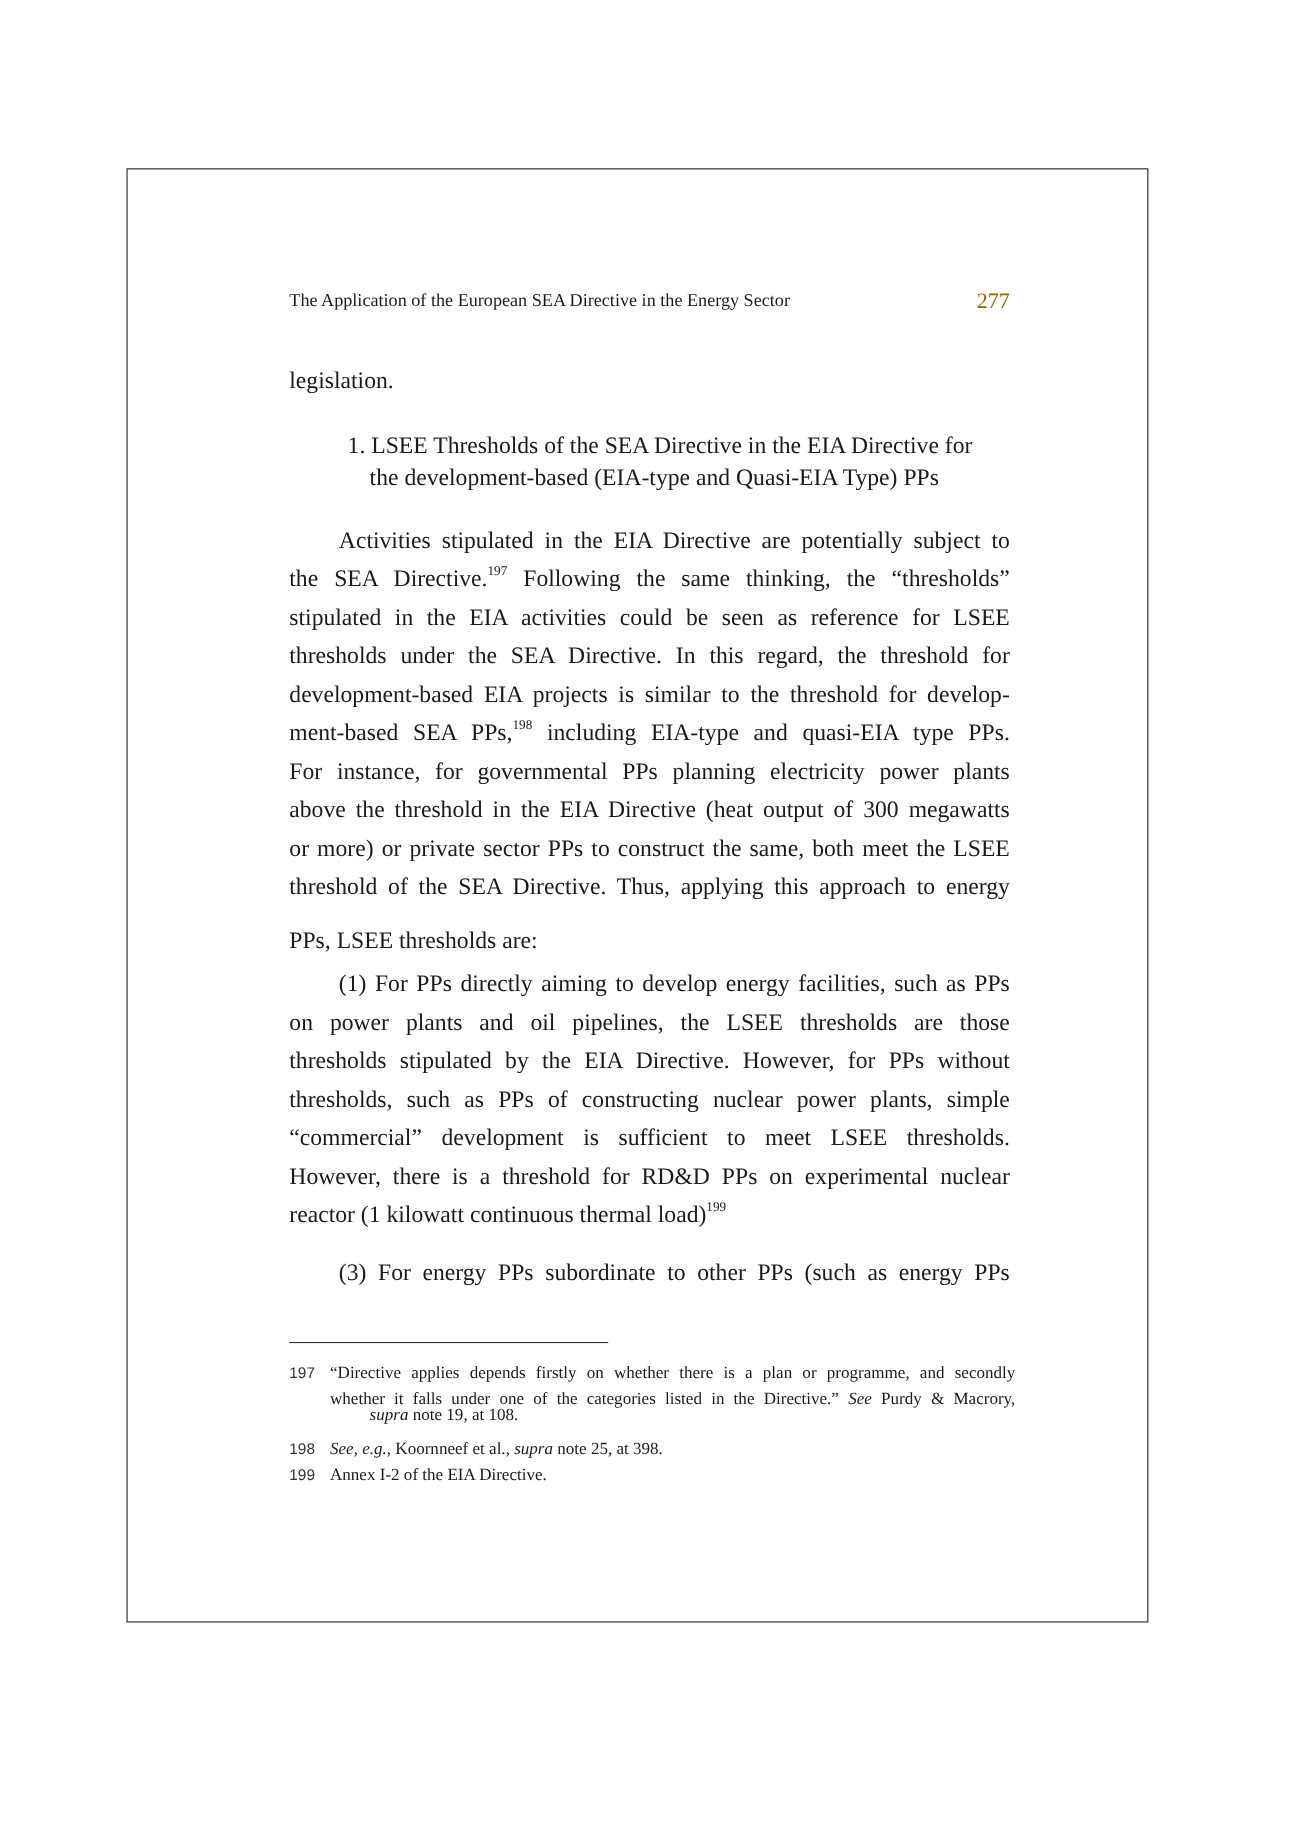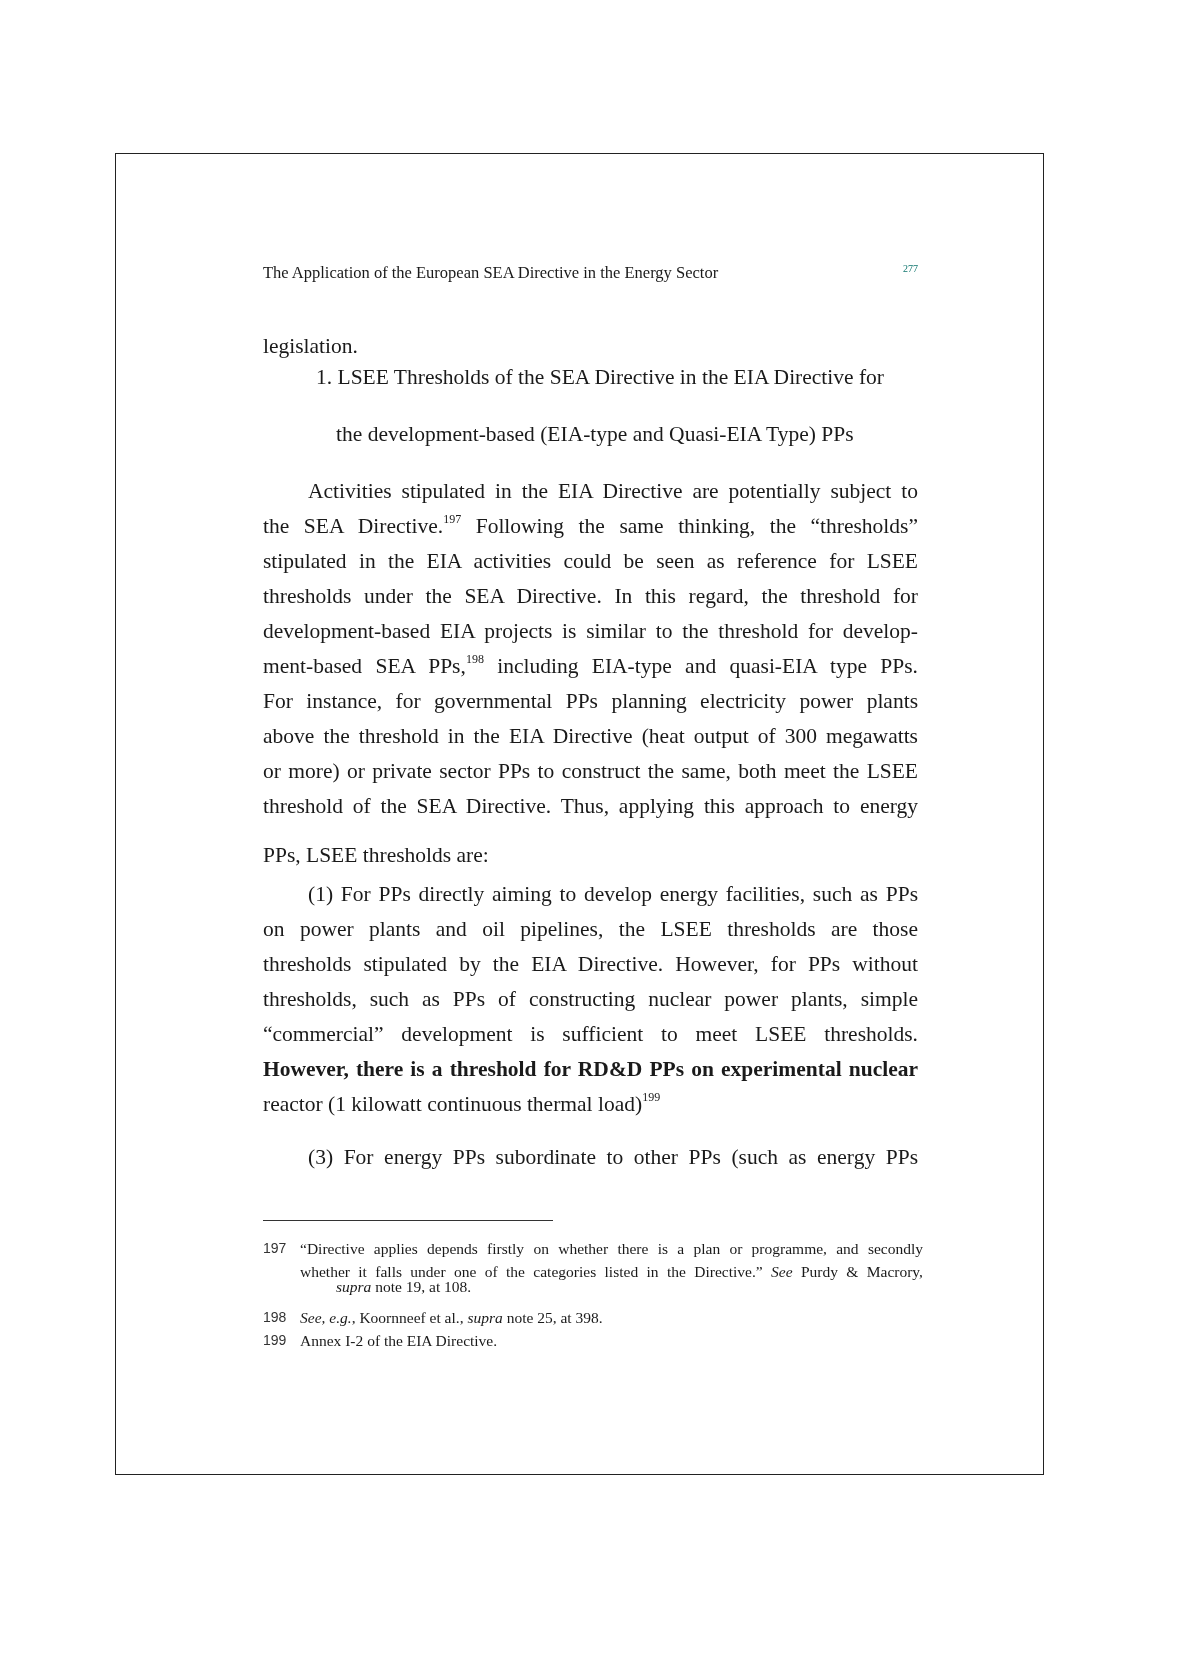--- a/index.html
+++ b/index.html
@@ -2,21 +2,21 @@
 <html><head>
 <meta charset="utf-8">
 <style>
   html, body { margin:0; padding:0; background:#ffffff; }
   body { width:1177px; height:1664px; position:relative; overflow:hidden;
          font-family:"Liberation Serif", serif; color:#1a1a1a; }
   .frame { position:absolute; left:115px; top:153px; width:929px; height:1322px;
            border:1.5px solid #222; box-sizing:border-box; }
   .header { position:absolute; left:263px; top:263px; width:655px; font-size:16.5px; }
   .header .title { position:absolute; left:0; top:0; white-space:nowrap; }
-  .header .pageno { position:absolute; right:0; top:0; font-size:10px; color:#0f766e; }
+  .header .pageno { position:absolute; right:0; top:0; font-size:20px; color:#a16207; }
   .line { position:absolute; left:263px; width:655px; font-size:21.5px; white-space:nowrap;
           line-height:26px; }
   .just { text-align:justify; text-align-last:justify; }
   sup { font-size:12px; vertical-align:10px; line-height:0; }
   .sep { position:absolute; left:263px; top:1220px; width:290px; height:0; border-top:1.2px solid #333; }
   .fn { position:absolute; left:263px; width:660px; font-size:15.5px; line-height:23px; white-space:nowrap; }
   .fn .num { position:absolute; left:0; top:0; color:#333; font-family:"Liberation Sans", sans-serif; font-size:14px; }
   .fn .txt { position:absolute; left:37px; top:0; width:623px; }
   .fn .txt.just { text-align:justify; text-align-last:justify; }
   i { font-style:italic; }
@@ -26,21 +26,21 @@
 
 <div class="frame"></div>
 
 <div class="header">
   <span class="title">The Application of the European SEA Directive in the Energy Sector</span>
   <span class="pageno">277</span>
 </div>
 
 <div class="line" style="top:333px">legislation.</div>
 
-<div class="line" style="top:364px; left:316px; width:602px;">1. LSEE Thresholds of the SEA Directive in the EIA Directive for</div>
+<div class="line" style="top:392px; left:316px; width:602px;">1. LSEE Thresholds of the SEA Directive in the EIA Directive for</div>
 <div class="line" style="top:421px; left:336px; width:582px;">the development-based (EIA-type and Quasi-EIA Type) PPs</div>
 
 <div>
   <div class="line just" style="top:478px; left:308px; width:610px;">Activities stipulated in the EIA Directive are potentially subject to</div>
   <div class="line just" style="top:513px;"><span>the SEA Directive.</span><sup>197</sup><span> Following the same thinking, the “thresholds”</span></div>
   <div class="line just" style="top:548px;">stipulated in the EIA activities could be seen as reference for LSEE</div>
   <div class="line just" style="top:583px;">thresholds under the SEA Directive. In this regard, the threshold for</div>
   <div class="line just" style="top:618px;">development-based EIA projects is similar to the threshold for develop-</div>
   <div class="line just" style="top:653px;"><span>ment-based SEA PPs,</span><sup>198</sup><span> including EIA-type and quasi-EIA type PPs.</span></div>
   <div class="line just" style="top:688px;">For instance, for governmental PPs planning electricity power plants</div>
@@ -49,21 +49,21 @@
   <div class="line just" style="top:793px;">threshold of the SEA Directive. Thus, applying this approach to energy</div>
   <div class="line" style="top:828px;margin-top:14px;">PPs, LSEE thresholds are:</div>
 </div>
 
 <div>
   <div class="line just" style="top:881px; left:308px; width:610px;">(1) For PPs directly aiming to develop energy facilities, such as PPs</div>
   <div class="line just" style="top:916px;">on power plants and oil pipelines, the LSEE thresholds are those</div>
   <div class="line just" style="top:951px;">thresholds stipulated by the EIA Directive. However, for PPs without</div>
   <div class="line just" style="top:986px;">thresholds, such as PPs of constructing nuclear power plants, simple</div>
   <div class="line just" style="top:1021px;">“commercial” development is sufficient to meet LSEE thresholds.</div>
-  <div class="line just" style="top:1056px;font-weight:bold;">However, there is a threshold for RD&amp;D PPs on experimental nuclear</div>
+  <div class="line just" style="top:1056px;">However, there is a threshold for RD&amp;D PPs on experimental nuclear</div>
   <div class="line" style="top:1091px;"><span>reactor (1 kilowatt continuous thermal load)</span><sup>199</sup></div>
 </div>
 
 <div class="line just" style="top:1144px; left:308px; width:610px;">(3) For energy PPs subordinate to other PPs (such as energy PPs</div>
 
 <div class="sep"></div>
 
 <div class="fn" style="top:1237px; height:70px;">
   <span class="num">197</span>
   <div class="txt just" style="top:23px;"><span>whether it falls under one of the categories listed in the Directive.” </span><i>See</i><span> Purdy &amp; Macrory,</span></div>

